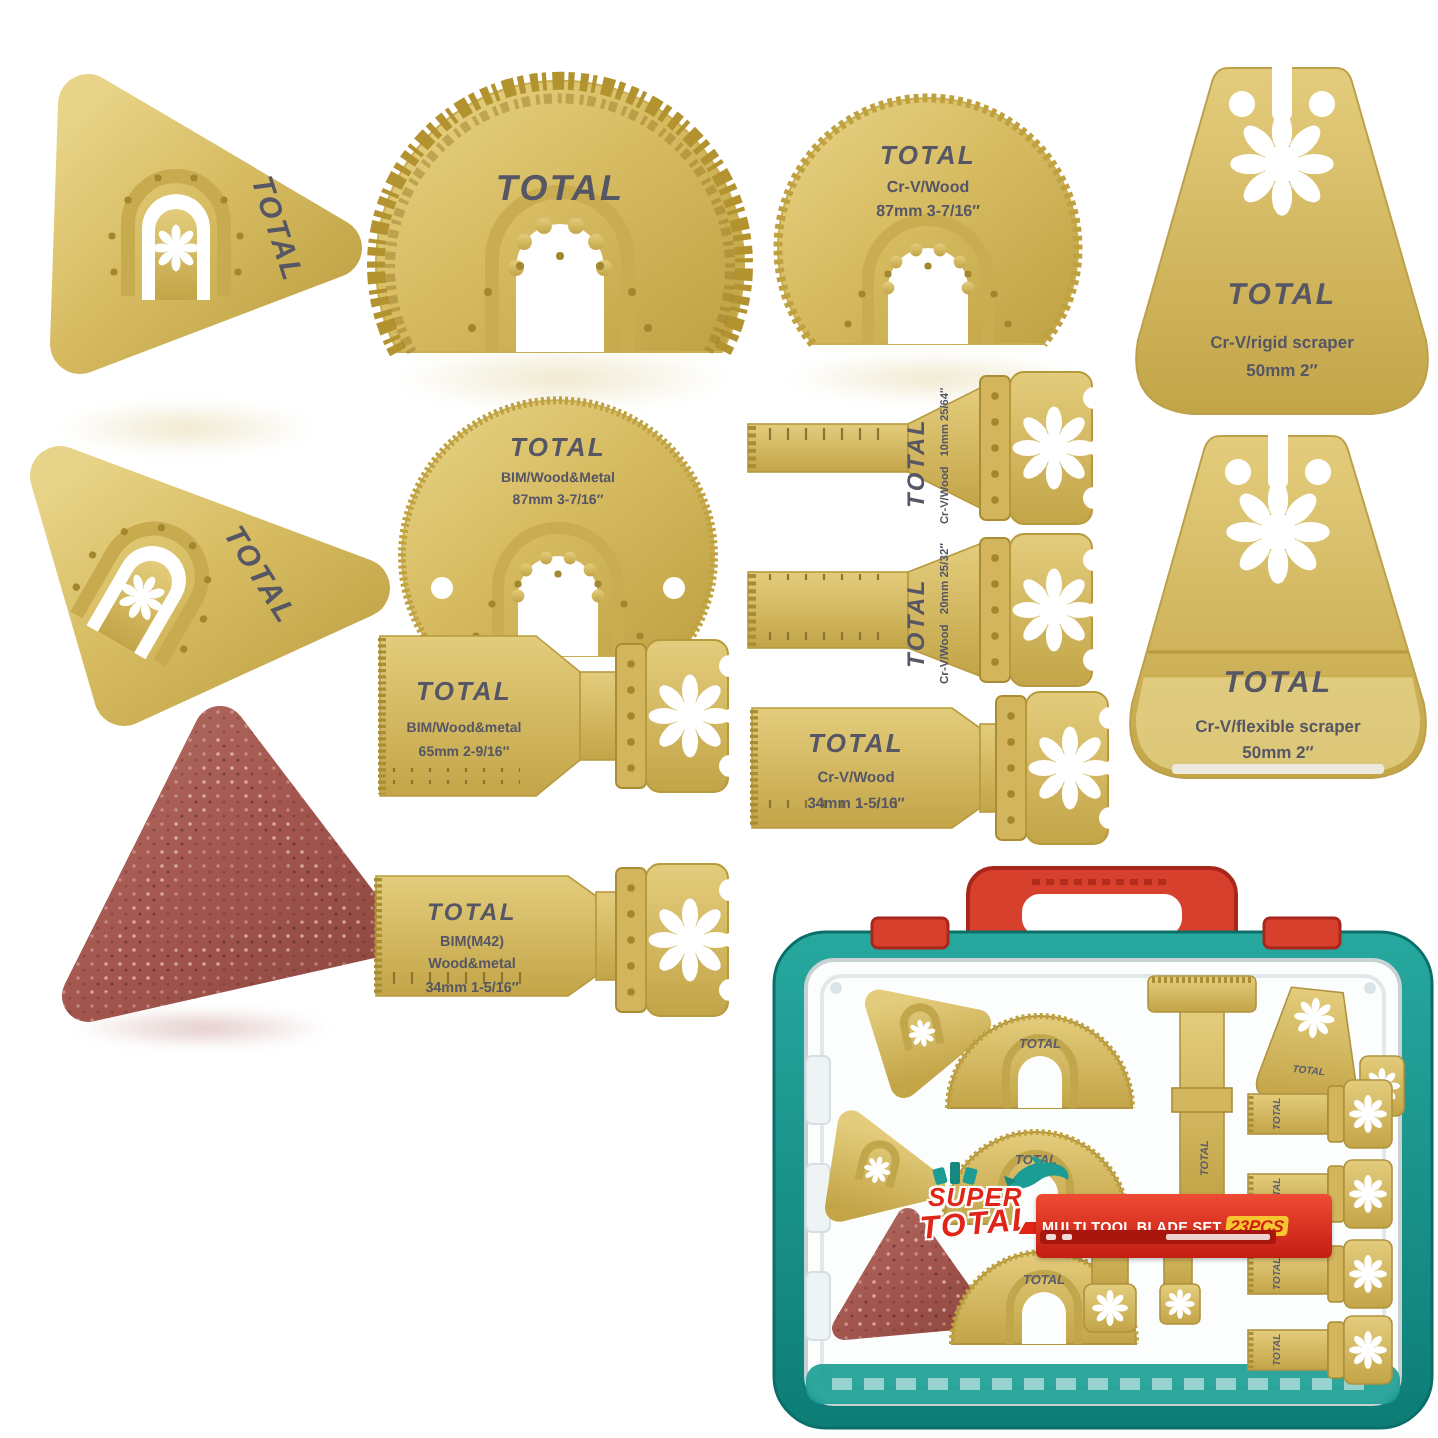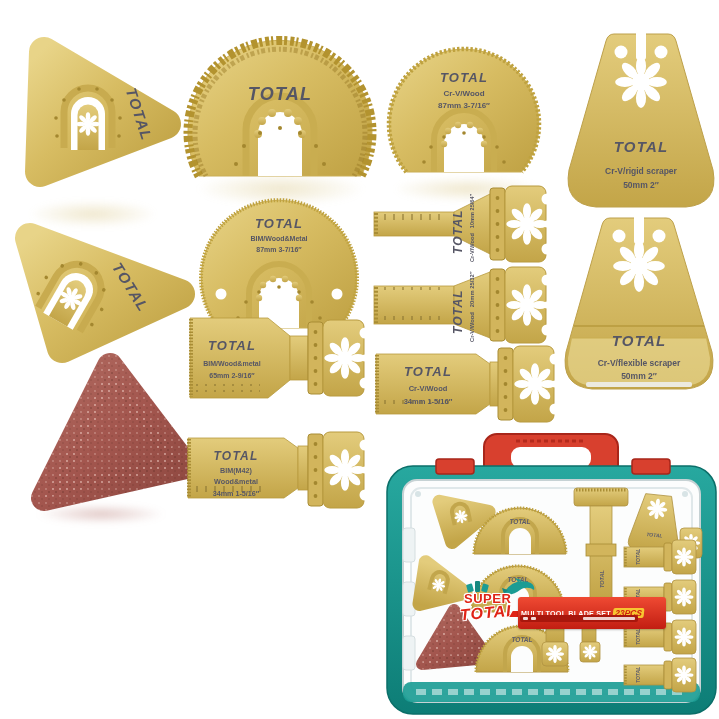--- a/index.html
+++ b/index.html
@@ -9,21 +9,21 @@
   .blade{position:absolute}
   svg{overflow:visible;display:block}
   text{font-family:"Liberation Sans",sans-serif}
   .logo{font-weight:bold;font-style:italic;fill:#565665;letter-spacing:1.2px}
   .spec{font-weight:bold;fill:#565665}
   .mini{font-weight:bold;font-style:italic;fill:#5c5c6b}
   .refl{position:absolute;border-radius:50%;filter:blur(3px);pointer-events:none}
   .refl-gold{background:radial-gradient(ellipse at center,rgba(201,173,80,.28),rgba(201,173,80,0) 70%)}
   .refl-red{background:radial-gradient(ellipse at center,rgba(163,86,78,.32),rgba(163,86,78,0) 70%)}
   .case-label{position:absolute;width:210px;height:64px}
-  .super-text{position:absolute;left:4px;top:13px;font-size:13px;font-weight:bold;color:#e02417;letter-spacing:.5px;
+  .super-text{position:absolute;left:4px;top:13px;font-size:13px;font-weight:bold;font-style:italic;color:#e02417;letter-spacing:.5px;
     text-shadow:-1px -1px 0 #fff,1px -1px 0 #fff,-1px 1px 0 #fff,1px 1px 0 #fff,0 0 2px #fff}
   .total-text{position:absolute;left:0;top:26px;font-size:16px;font-weight:bold;font-style:italic;color:#e02417;letter-spacing:1px;transform:rotate(-5deg);
     text-shadow:-1px -1px 0 #fff,1px -1px 0 #fff,-1px 1px 0 #fff,1px 1px 0 #fff,0 0 2px #fff}
   .total-swoosh{position:absolute;left:51px;top:33px;width:12px;height:6px;background:#e02417;transform:skewX(-30deg);box-shadow:0 0 0 1px #fff}
   .banner{position:absolute;left:58px;top:19px;width:148px;height:18px;display:flex;align-items:center;gap:2px;
     background:linear-gradient(180deg,#ef4a33,#c21e12);border-radius:3px;padding:16px 3px;box-shadow:0 1px 2px rgba(0,0,0,.25)}
   .banner-text{color:#fff;font-size:7.2px;font-weight:bold;white-space:nowrap;letter-spacing:.2px}
   .badge{background:#f7c531;color:#cf1d10;font-size:8.5px;font-weight:bold;font-style:italic;padding:0 2px;border-radius:2px;transform:skewX(-6deg);white-space:nowrap}
   .substrip{position:absolute;left:60px;top:37px;width:118px;height:7px;background:#a8170d;border-radius:2px;display:flex;align-items:center;gap:3px;padding:0 3px}
   .substrip .dot{width:5px;height:3px;background:rgba(255,255,255,.85);border-radius:1px}

